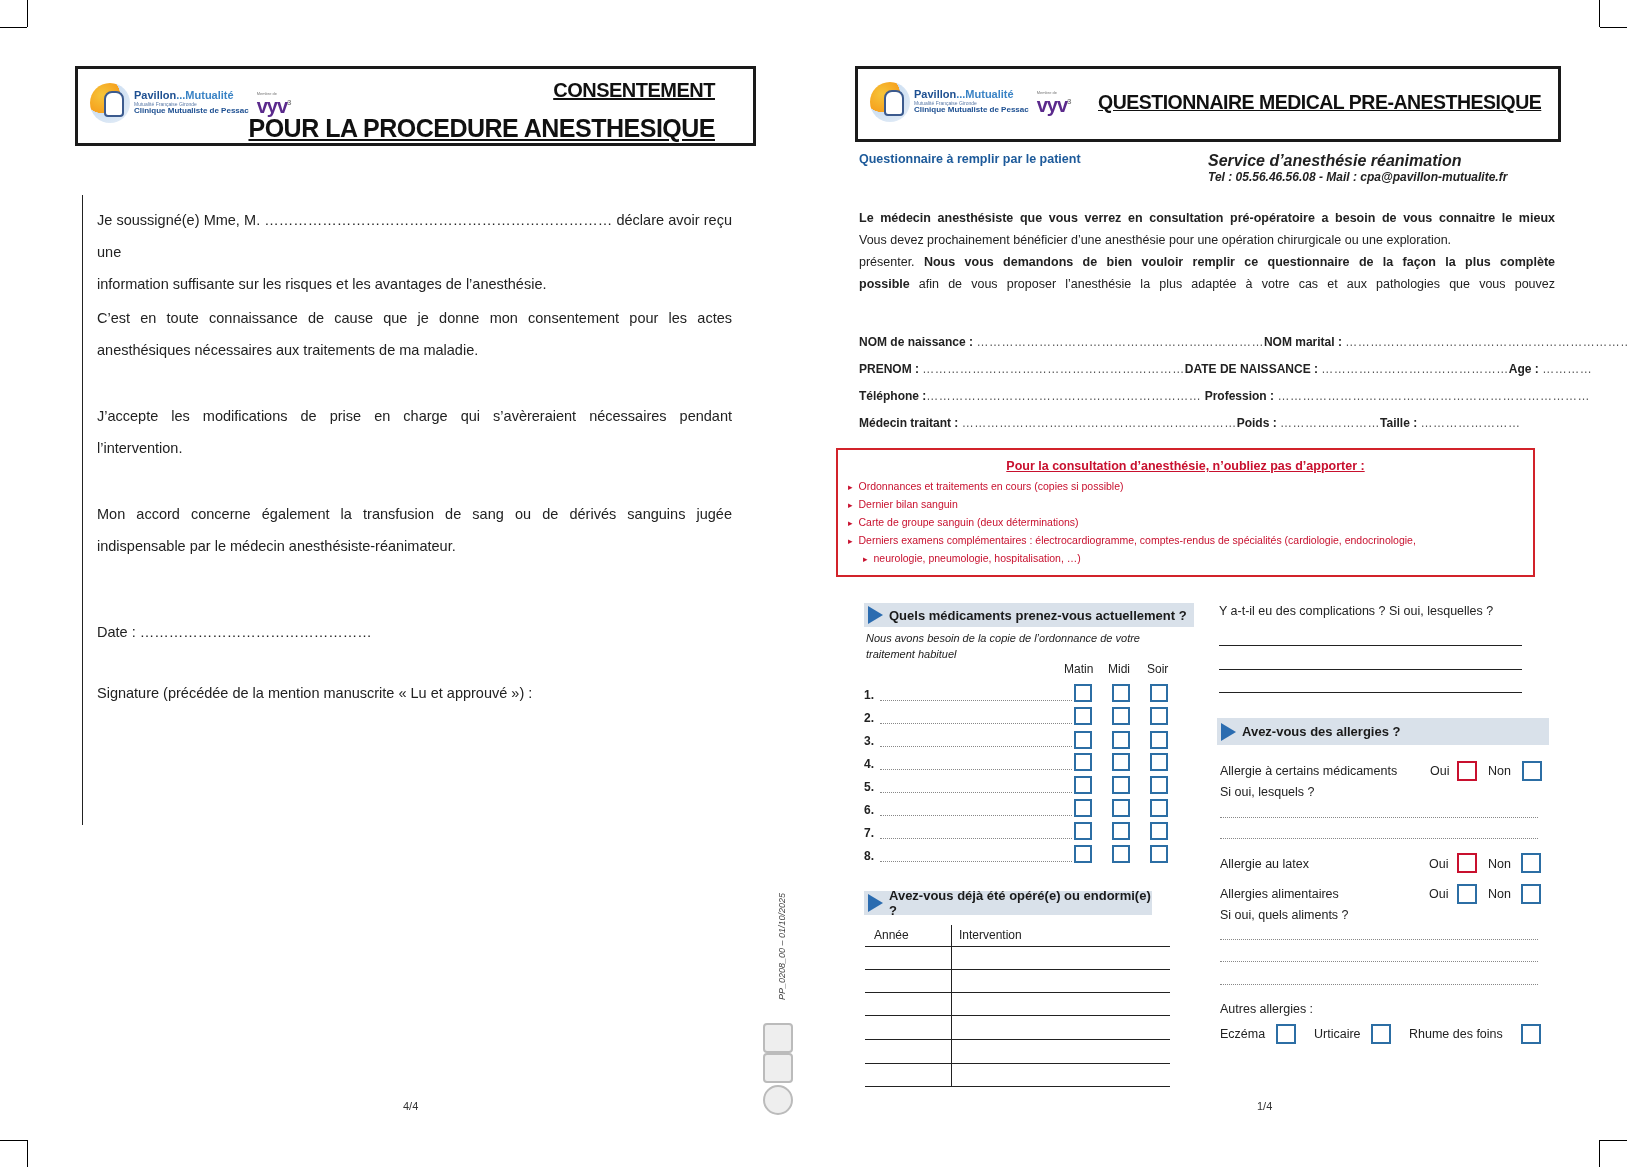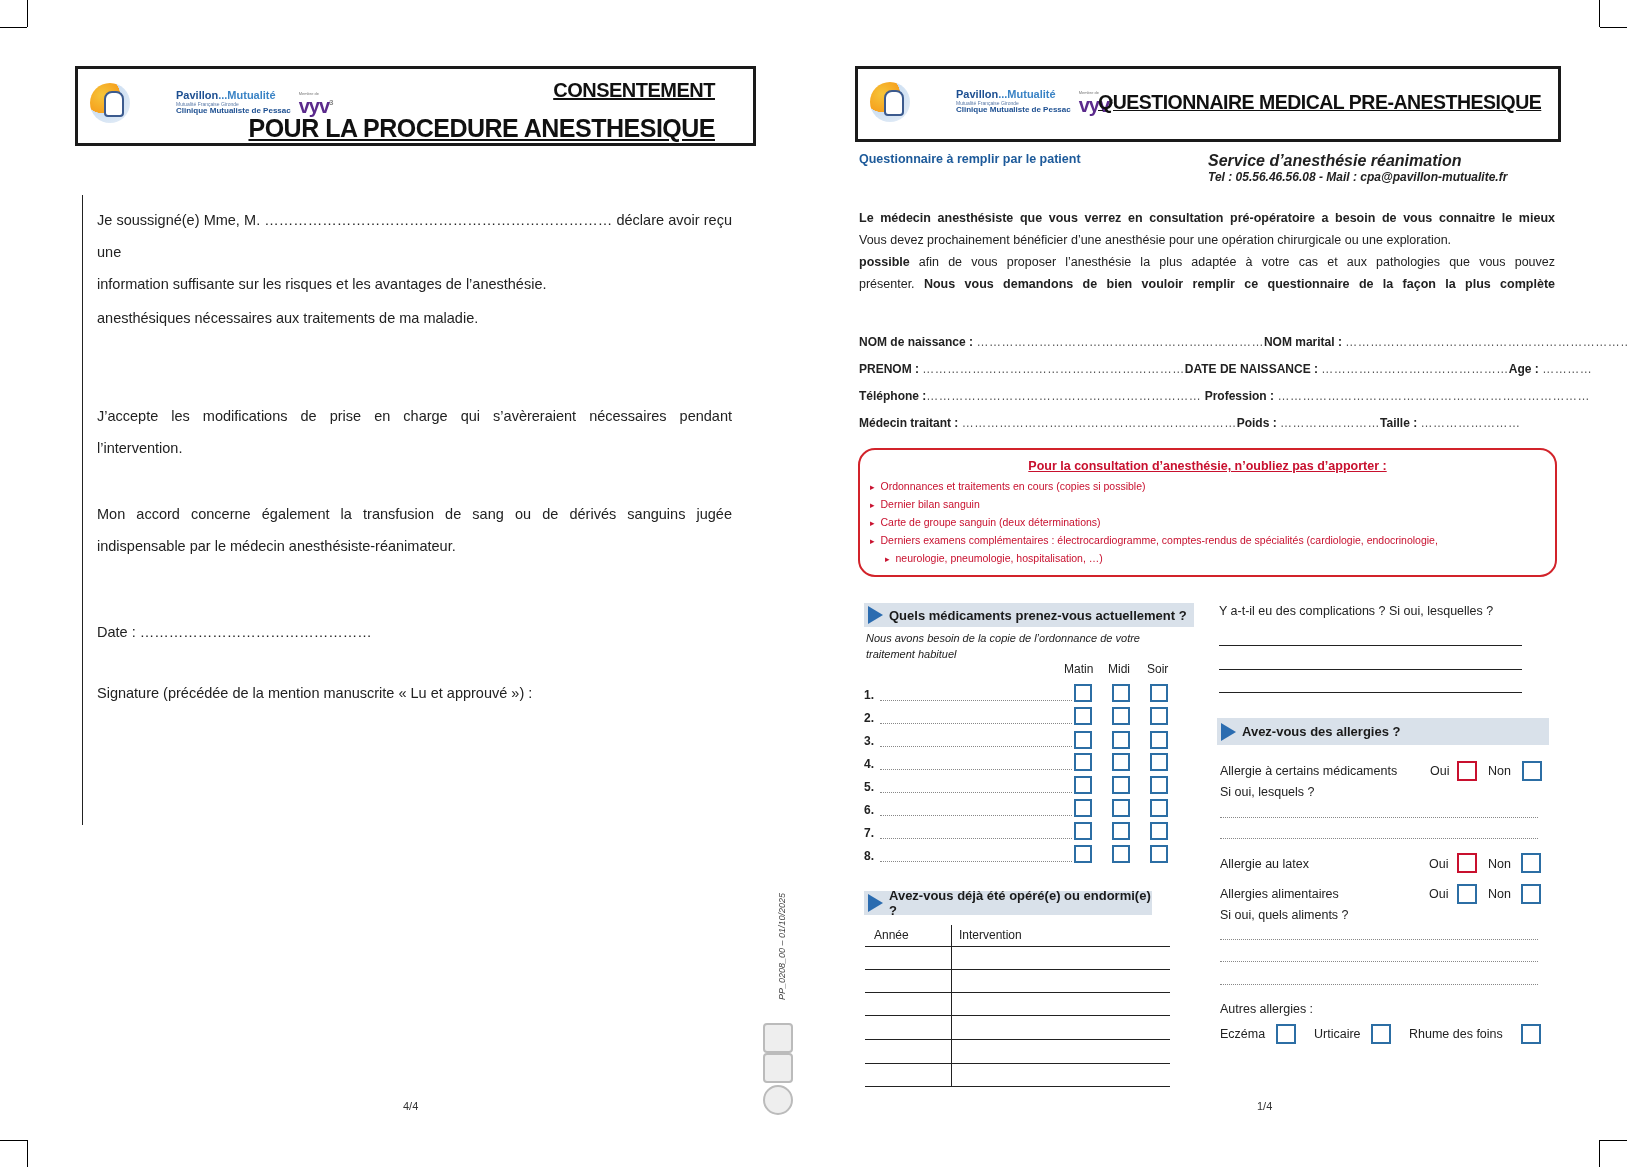--- a/index.html
+++ b/index.html
@@ -2,21 +2,21 @@
 <html><head>
 <meta charset="utf-8">
 <style>
   html,body{margin:0;padding:0;background:#fff;}
   body{width:1627px;height:1167px;position:relative;overflow:hidden;font-family:"Liberation Sans",sans-serif;color:#222;}
   .crop{position:absolute;background:#000;}
   .hdrbox{position:absolute;border:3px solid #1a1a1a;background:#fff;}
   .logo{position:absolute;display:flex;align-items:center;}
   .logo .hand{width:40px;height:40px;border-radius:50%;background:radial-gradient(circle at 30% 30%,#f6c53a 0,#f6a21f 45%,#cfe0f2 46%,#e9f0f8 100%);margin-right:4px;position:relative;}
   .logo .hand:after{content:"";position:absolute;left:14px;top:8px;width:16px;height:22px;border:2px solid #3b5a8e;border-radius:8px 8px 4px 4px;background:#fff;}
-  .logo .txt{display:flex;flex-direction:column;line-height:1.05;margin-left:42px;}
+  .logo .txt{display:flex;flex-direction:column;line-height:1.05;}
   .logo .l1{font-weight:bold;font-size:11px;color:#1d4f91;}
   .logo .l1 b{color:#3a83c5;}
   .logo .l2{font-size:5px;color:#5b7aa8;}
   .logo .l3{font-weight:bold;font-size:8px;color:#1d4f91;}
   .logo .vyv{margin-left:8px;display:flex;flex-direction:column;}
   .logo .vyv small{font-size:4px;color:#777;}
   .logo .vyv span{font-weight:bold;font-size:20px;color:#5b2a8c;letter-spacing:-1px;line-height:1;}
   .logo .vyv sup{font-size:8px;color:#888;}
   .title{position:absolute;font-family:"Liberation Sans Narrow","Liberation Sans",sans-serif;font-weight:bold;text-decoration:underline;color:#111;letter-spacing:-0.5px;}
   .para{position:absolute;font-size:14.5px;line-height:32px;text-align:justify;color:#222;}
@@ -70,20 +70,21 @@
     <div class="title" style="right:38px;top:45px;font-size:25px;">POUR LA PROCEDURE ANESTHESIQUE</div>
   </div>
 
   <div class="vline" style="left:82px;top:195px;width:1px;height:630px;"></div>
 
   <div class="para" style="left:97px;top:204px;width:635px;">
     <div style="text-align-last:justify;">Je soussigné(e) Mme, M. ……………………………………………………………… déclare avoir reçu une</div>
     <div>information suffisante sur les risques et les avantages de l’anesthésie.</div>
   </div>
   <div class="para" style="left:97px;top:302px;width:635px;">
+    <div style="text-align-last:justify;">C’est en toute connaissance de cause que je donne mon consentement pour les actes</div>
     <div>anesthésiques nécessaires aux traitements de ma maladie.</div>
   </div>
   <div class="para" style="left:97px;top:400px;width:635px;">
     <div style="text-align-last:justify;">J’accepte les modifications de prise en charge qui s’avèreraient nécessaires pendant</div>
     <div>l’intervention.</div>
   </div>
   <div class="para" style="left:97px;top:498px;width:635px;">
     <div style="text-align-last:justify;">Mon accord concerne également la transfusion de sang ou de dérivés sanguins jugée</div>
     <div>indispensable par le médecin anesthésiste-réanimateur.</div>
   </div>
@@ -114,22 +115,22 @@
     <div class="title" style="left:240px;top:22px;font-size:19.5px;">QUESTIONNAIRE MEDICAL PRE-ANESTHESIQUE</div>
   </div>
 
   <div class="lbl" style="left:859px;top:152px;color:#1d5a9a;font-weight:bold;font-size:12.5px;">Questionnaire à remplir par le patient</div>
   <div class="lbl" style="left:1208px;top:152px;font-style:italic;font-weight:bold;font-size:16px;">Service d’anesthésie réanimation</div>
   <div class="lbl" style="left:1208px;top:170px;font-style:italic;font-weight:bold;font-size:12px;">Tel : 05.56.46.56.08 - Mail : cpa@pavillon-mutualite.fr</div>
 
   <div style="position:absolute;left:859px;top:207px;width:696px;font-size:12.5px;line-height:22px;text-align:justify;color:#222;">
     <div style="text-align-last:justify;"><b>Le médecin anesthésiste que vous verrez en consultation pré-opératoire a besoin de vous connaitre le mieux</b></div>
     <div>Vous devez prochainement bénéficier d’une anesthésie pour une opération chirurgicale ou une exploration.</div>
+    <div style="text-align-last:justify;"><span>présenter. </span><b>Nous vous demandons de bien vouloir remplir ce questionnaire de la façon la plus complète</b></div>
     <div style="text-align-last:justify;"><b>possible</b><span> afin de vous proposer l’anesthésie la plus adaptée à votre cas et aux pathologies que vous pouvez</span></div>
-    <div style="text-align-last:justify;"><span>présenter. </span><b>Nous vous demandons de bien vouloir remplir ce questionnaire de la façon la plus complète</b></div>
   </div>
 
   <div class="field-row" style="top:335px;">
     <span>NOM de naissance :</span>
     <span class="dots">……………………………………………………………</span><span>NOM marital :</span>
     <span class="dots">…………………………………………………………………</span>
   </div>
   <div class="field-row" style="top:362px;">
     <span>PRENOM :</span>
     <span class="dots">………………………………………………………</span><span>DATE DE NAISSANCE :</span>
@@ -141,21 +142,21 @@
     <span>Profession :</span>
     <span class="dots">…………………………………………………………………</span>
   </div>
   <div class="field-row" style="top:416px;">
     <span>Médecin traitant :</span>
     <span class="dots">…………………………………………………………</span><span>Poids :</span>
     <span class="dots">……………………</span><span>Taille :</span>
     <span class="dots">……………………</span>
   </div>
 
-  <div class="redbox" style="left:858px;top:448px;width:695px;height:125px;border-radius:17px;">
+  <div class="redbox" style="left:836px;top:448px;width:695px;height:125px;">
     <div class="rt">Pour la consultation d’anesthésie, n’oubliez pas d’apporter :</div>
     <ul>
       <li>Ordonnances et traitements en cours (copies si possible)</li>
       <li>Dernier bilan sanguin</li>
       <li>Carte de groupe sanguin (deux déterminations)</li>
       <li>Derniers examens complémentaires : électrocardiogramme, comptes-rendus de spécialités (cardiologie, endocrinologie,</li>
       <li style="padding-left:15px;list-style:none;">neurologie, pneumologie, hospitalisation, …)</li>
     </ul>
   </div>
 

